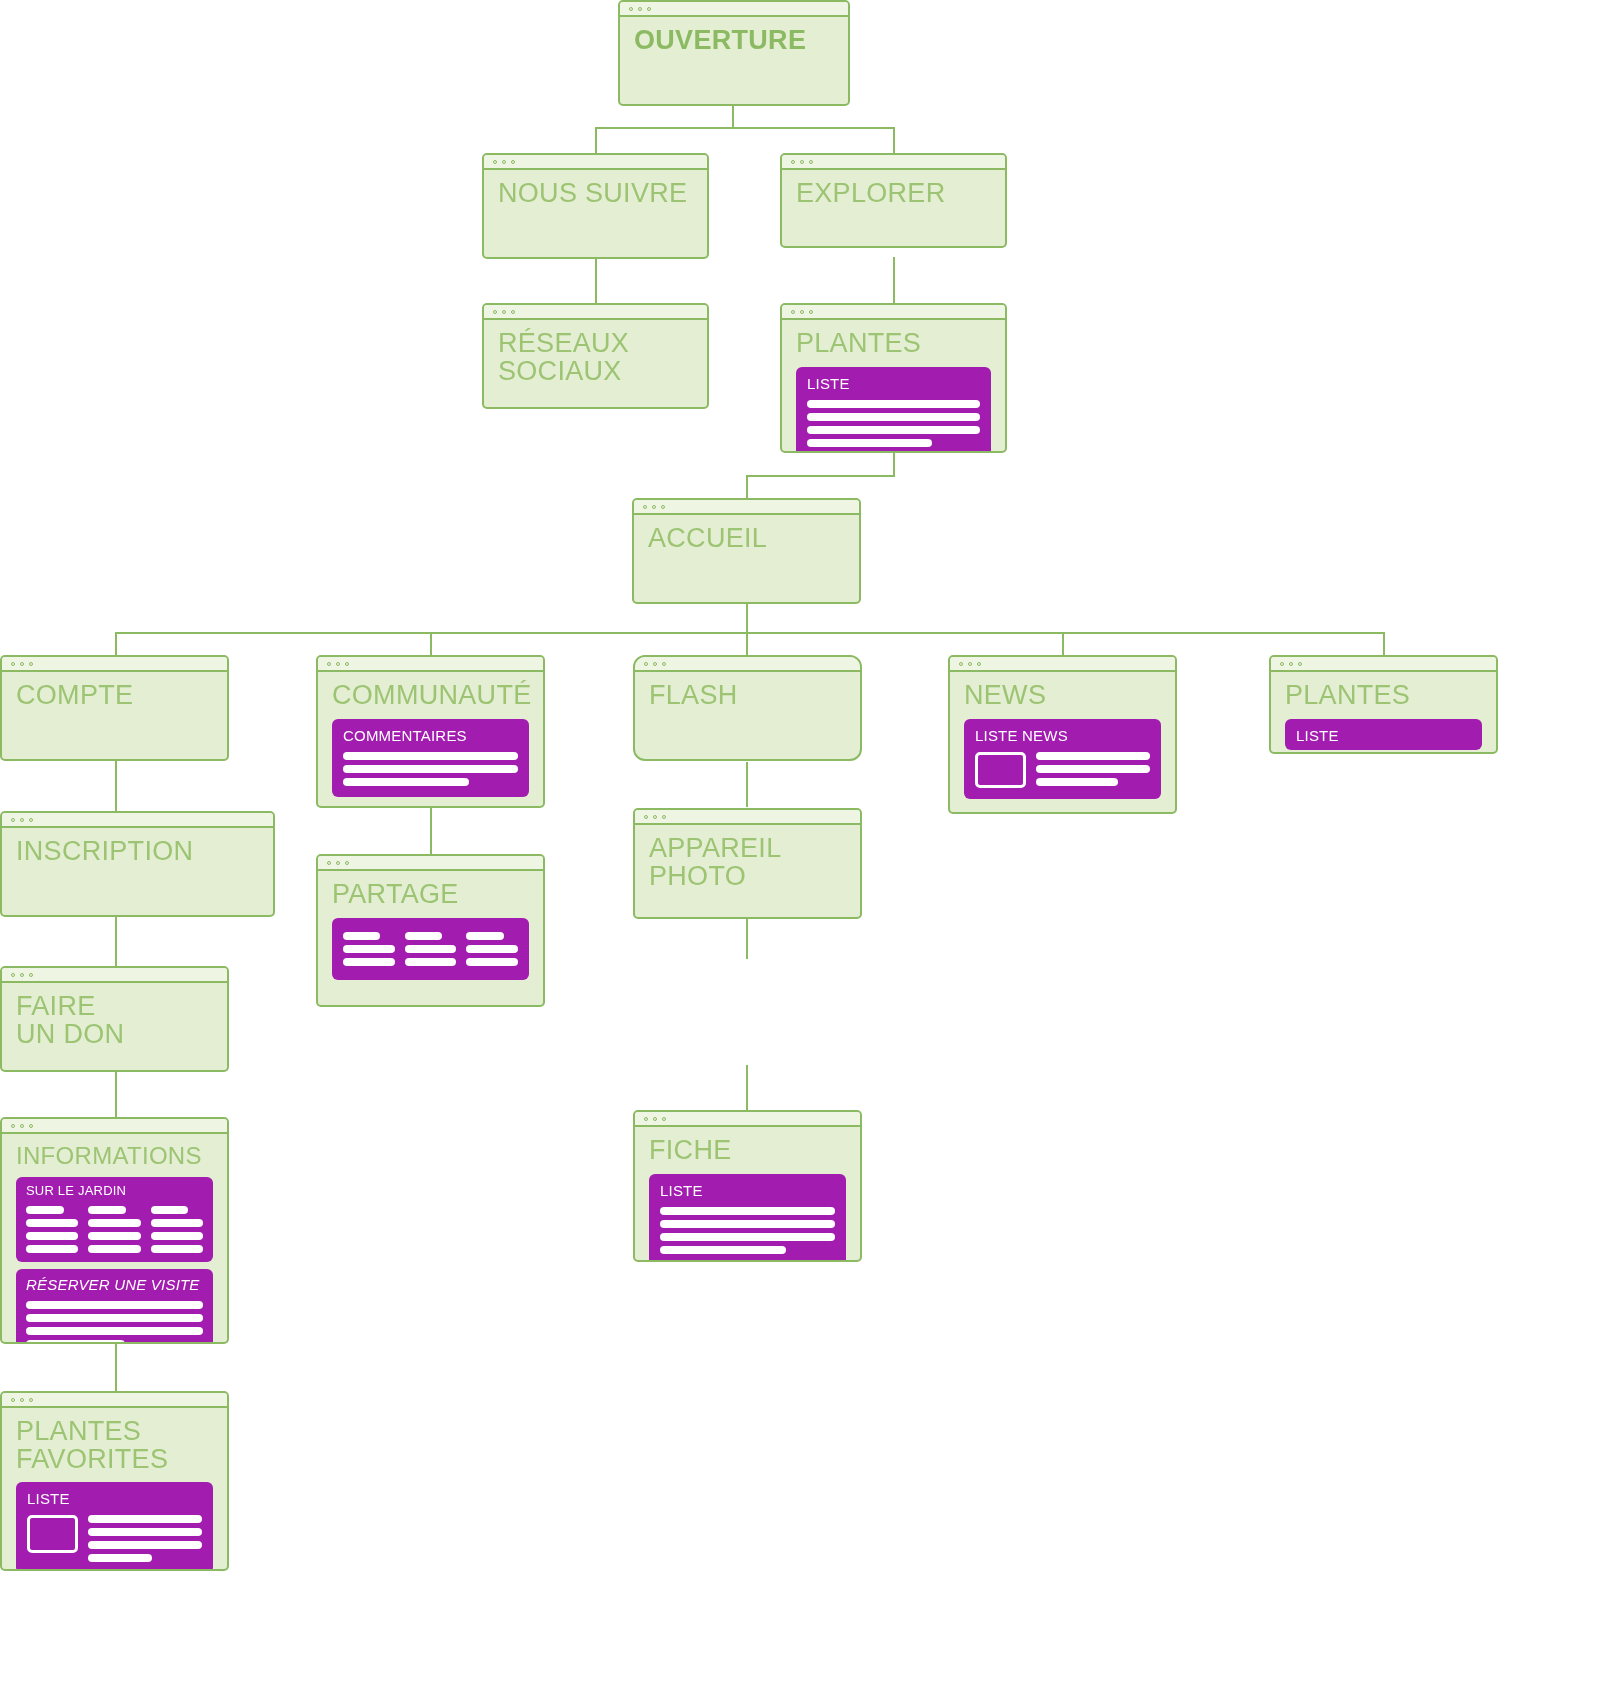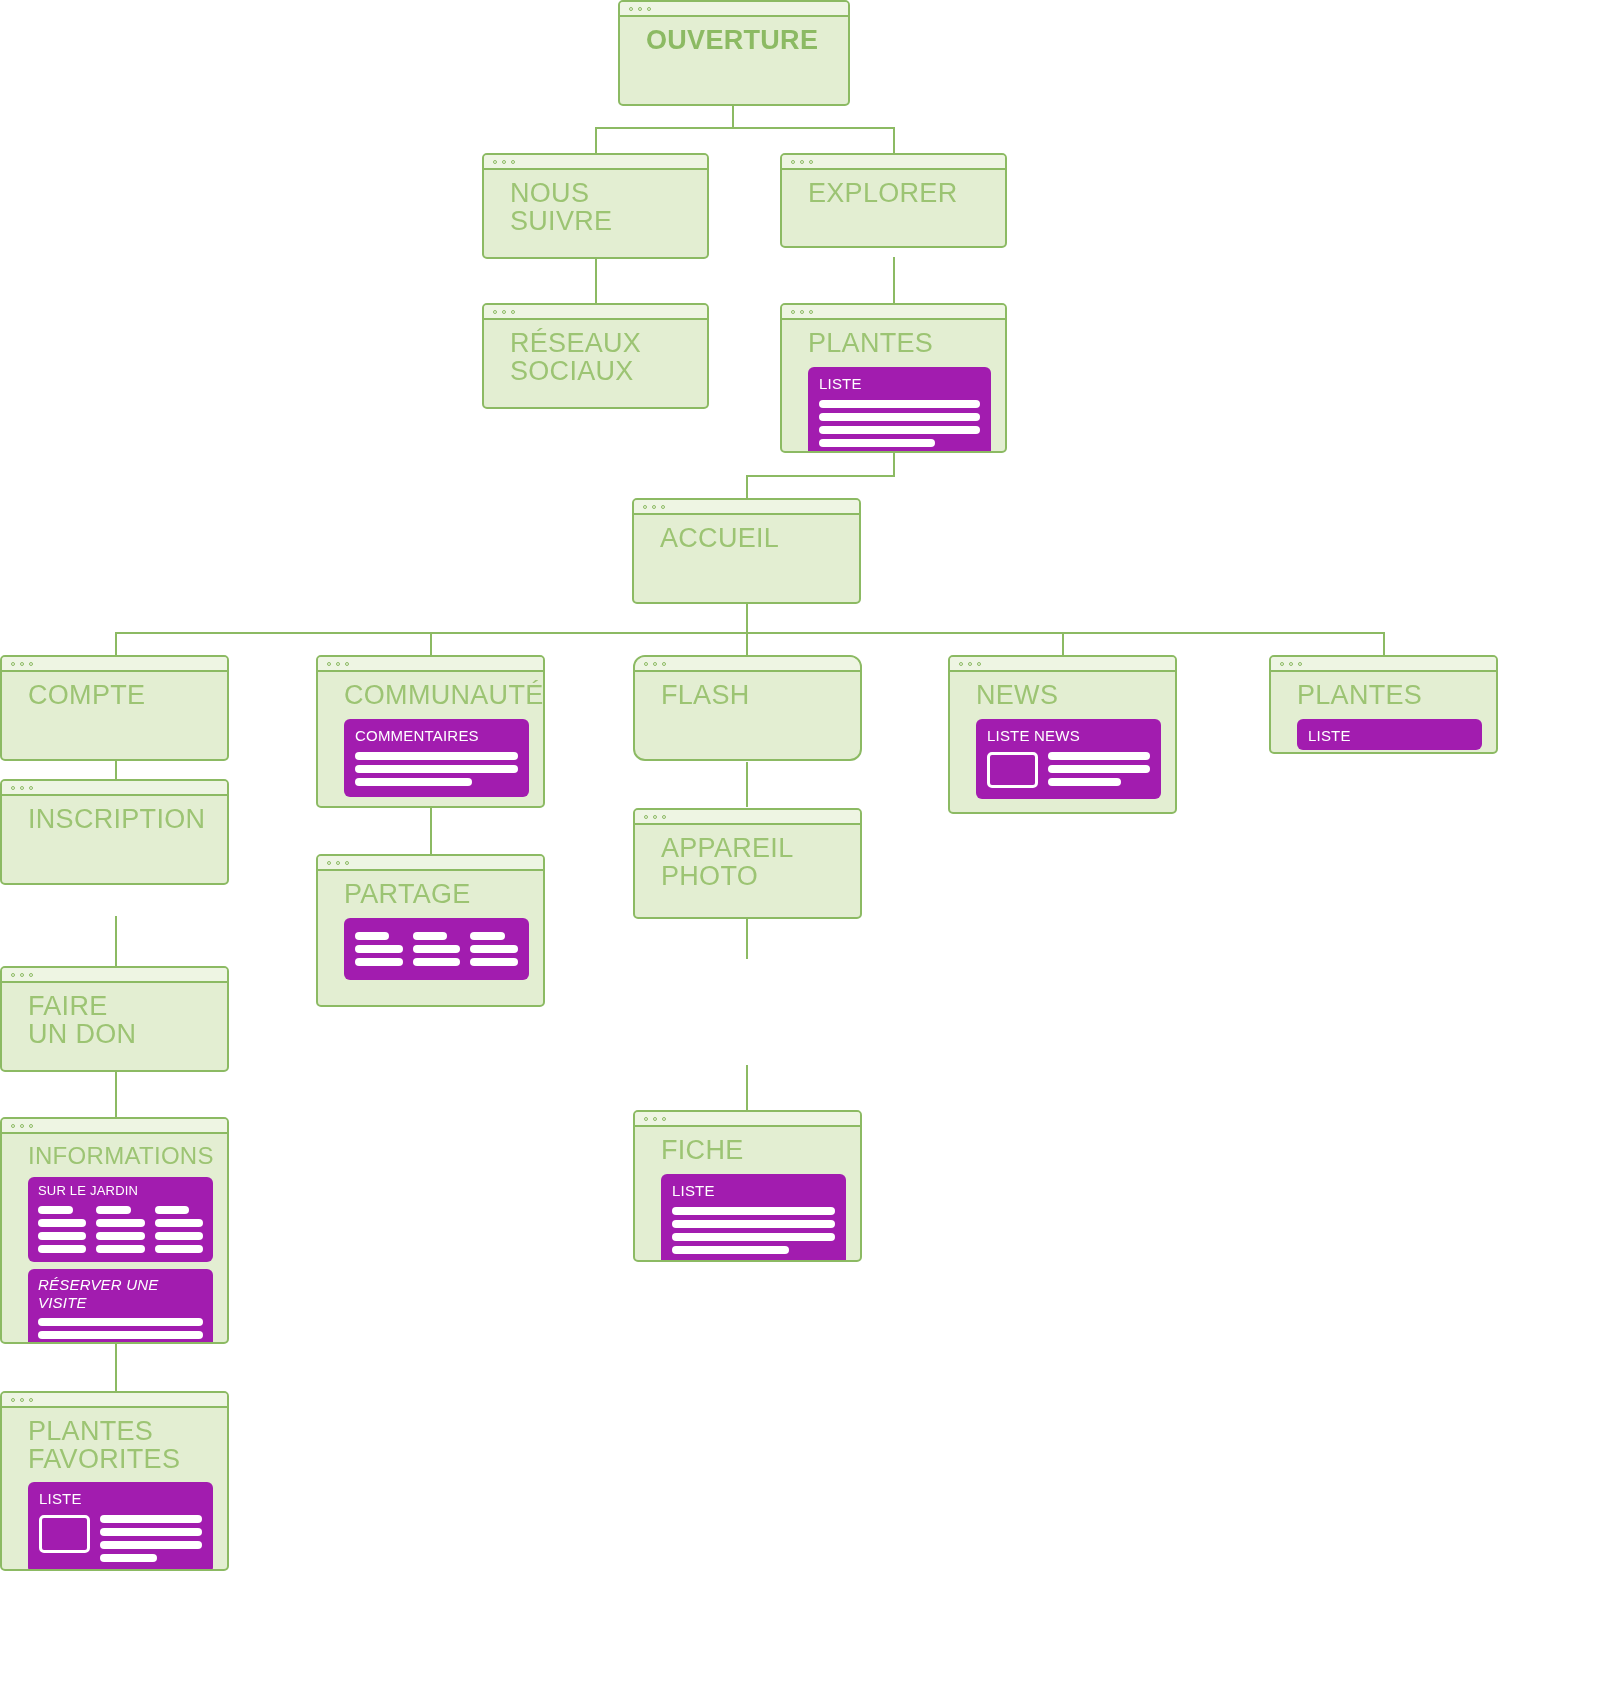--- a/index.html
+++ b/index.html
@@ -31,21 +31,21 @@
     display: flex;
     align-items: center;
     padding-left: 9px;
     gap: 5px;
   }
   .dot {
     width: 4px; height: 4px; border-radius: 50%;
     border: 1px solid #8cba63;
     background: #eef5e3;
   }
-  .body { padding: 10px 14px 0 26px; position: relative; height: calc(100% - 15px); }
+  .body { padding: 10px 14px 0 14px; position: relative; height: calc(100% - 15px); }
   .ctitle {
     color: #9cc473;
     font-weight: 400;
     font-size: 27px;
     line-height: 1.02;
     letter-spacing: 0.3px;
     white-space: pre-line;
   }
   .card.root .ctitle { color: #8cba63; font-weight: 700; }
 
@@ -264,21 +264,21 @@
       <span class="dot"></span>
     </div>
     <div class="body">
       <div class="ctitle">PLANTES</div>
       <div class="panel" style="padding-bottom:6px;">
         <div class="panel-label" style="margin-bottom:0;">LISTE</div>
       </div>
     </div>
   </div>
 
-  <div class="card" style="left:0px; top:779px; width:229px; height:106px;">
+  <div class="card" style="left:0px; top:811px; width:275px; height:106px;">
     <div class="titlebar">
       <span class="dot"></span>
       <span class="dot"></span>
       <span class="dot"></span>
     </div>
     <div class="body">
       <div class="ctitle">INSCRIPTION</div>
     </div>
   </div>
 

